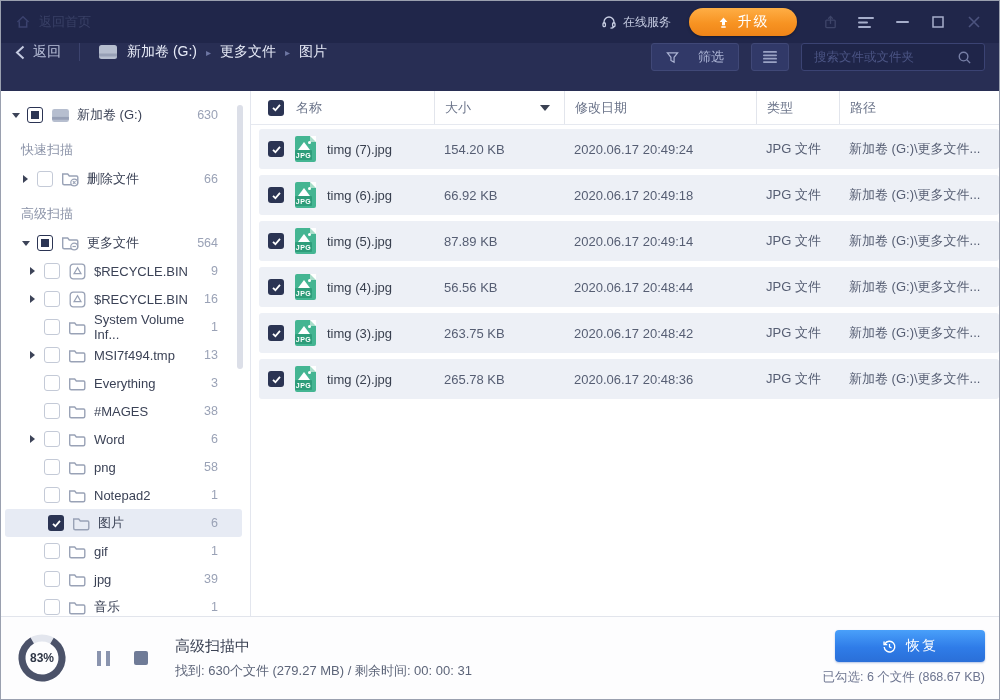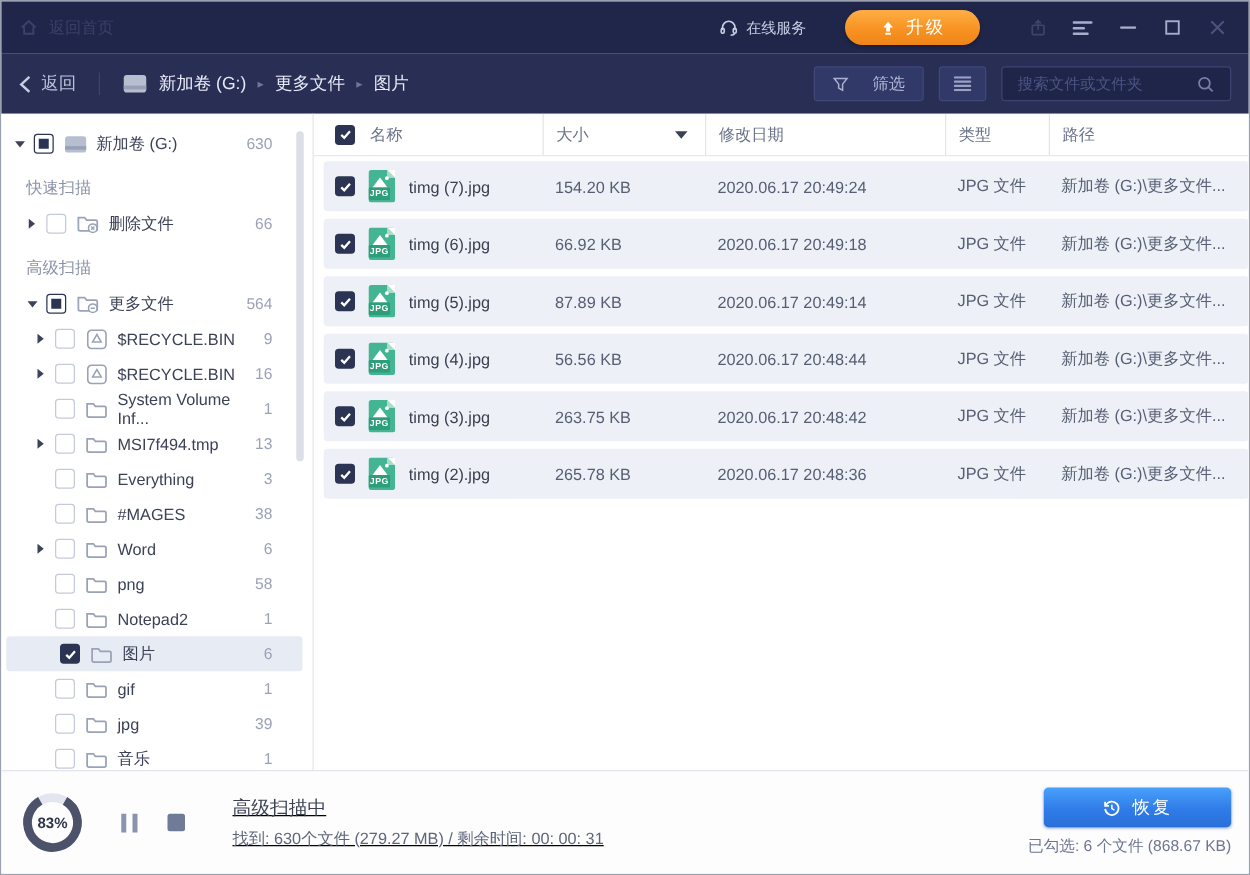--- a/index.html
+++ b/index.html
@@ -9,36 +9,36 @@
     background:#fff; border:1px solid #9aa0af;
     display:flex; flex-direction:column;
   }
 
   
   .titlebar {
     height:42px; background:#20264a; flex:0 0 42px;
     display:flex; align-items:center; padding:0 14px;
   }
   .home-area { display:flex; align-items:center; gap:8px; color:#394066; font-size:13px; }
-  .tb-right { margin-left:auto; display:flex; align-items:center; gap:31px; }
+  .tb-right { margin-left:auto; display:flex; align-items:center; gap:18px; }
   .online { display:flex; align-items:center; gap:6px; color:#c9cfe4; font-size:12px; cursor:default; }
   .upgrade-btn {
     display:flex; align-items:center; gap:8px; justify-content:center;
     width:108px; height:28px; border-radius:14px; border:none; cursor:pointer;
     background:linear-gradient(180deg,#ffae45 0%,#f79322 55%,#ef8418 100%);
     color:#fff; font-size:14px; letter-spacing:2px;
     box-shadow:0 1px 3px rgba(0,0,0,.35);
   }
   .winicons { display:flex; align-items:center; gap:14px; margin-left:4px; }
   .winbtn { width:22px; height:22px; display:flex; align-items:center; justify-content:center; cursor:pointer; }
 
   
   .navbar {
     height:48px; background:#282e54; flex:0 0 48px;
-    display:flex; align-items:center; padding:0 14px; gap:10px;
+    display:flex; align-items:flex-start; padding:0 14px; gap:10px;
   }
   .back-btn { display:flex; align-items:center; gap:8px; color:#bac1da; font-size:14px; cursor:pointer; }
   .nav-divider { width:1px; height:18px; background:#3c436e; margin:0 8px; }
   .crumbs { display:flex; align-items:center; gap:9px; }
   .crumb { color:#e8ecf8; font-size:14px; cursor:pointer; }
   .crumb-sep { color:#6d76a3; font-size:10px; }
   .nav-right { margin-left:auto; display:flex; align-items:center; gap:12px; }
   .filter-btn {
     display:flex; align-items:center; gap:19px; height:28px; padding:0 14px;
     background:#313968; border:1px solid #404877; border-radius:3px;
@@ -112,21 +112,21 @@
   .jpgicon .mtn { position:absolute; top:6px; left:3px; width:0; height:0; border-left:6px solid transparent; border-right:6px solid transparent; border-bottom:8px solid #fff; }
   .jpgicon .band { position:absolute; left:0; bottom:2px; width:17px; height:10px; background:#2e9d7a; border-radius:1px; color:#fff; font-size:7px; font-weight:bold; display:flex; align-items:center; justify-content:center; letter-spacing:.5px; }
 
   
   .footer { flex:0 0 83px; border-top:1px solid #e2e5ec; background:#fdfdfe; display:flex; align-items:center; padding:0 14px; position:relative; }
   .ring-wrap { position:relative; width:54px; height:54px; flex:0 0 54px; }
   .ring-label { position:absolute; inset:0; display:flex; align-items:center; justify-content:center; font-size:12px; font-weight:bold; color:#2f3646; }
   .pause-btn { margin-left:28px; display:flex; gap:5px; cursor:pointer; }
   .pause-btn i { display:block; width:4px; height:15px; background:#8a94ae; }
   .stop-btn { margin-left:24px; width:14px; height:14px; background:#6f7b97; border-radius:2px; cursor:pointer; }
-  .scan-text { margin-left:38px; display:flex; flex-direction:column; gap:6px;text-decoration:underline; }
+  .scan-text { margin-left:27px; display:flex; flex-direction:column; gap:6px; }
   .scan-title { font-size:15px; color:#3b4254; font-weight:500; }
   .scan-detail { font-size:13px; color:#5d6579; }
   .footer-right { margin-left:auto; display:flex; flex-direction:column; align-items:flex-end; gap:7px; }
   .recover-btn {
     width:150px; height:32px; border:none; border-radius:4px; cursor:pointer;
     background:linear-gradient(180deg,#49a0fa 0%,#2f7ce8 55%,#2a6fd8 100%);
     color:#fff; font-size:14px; letter-spacing:2px;
     display:flex; align-items:center; justify-content:center; gap:9px;
     box-shadow:0 1px 2px rgba(40,90,180,.35);
   }

